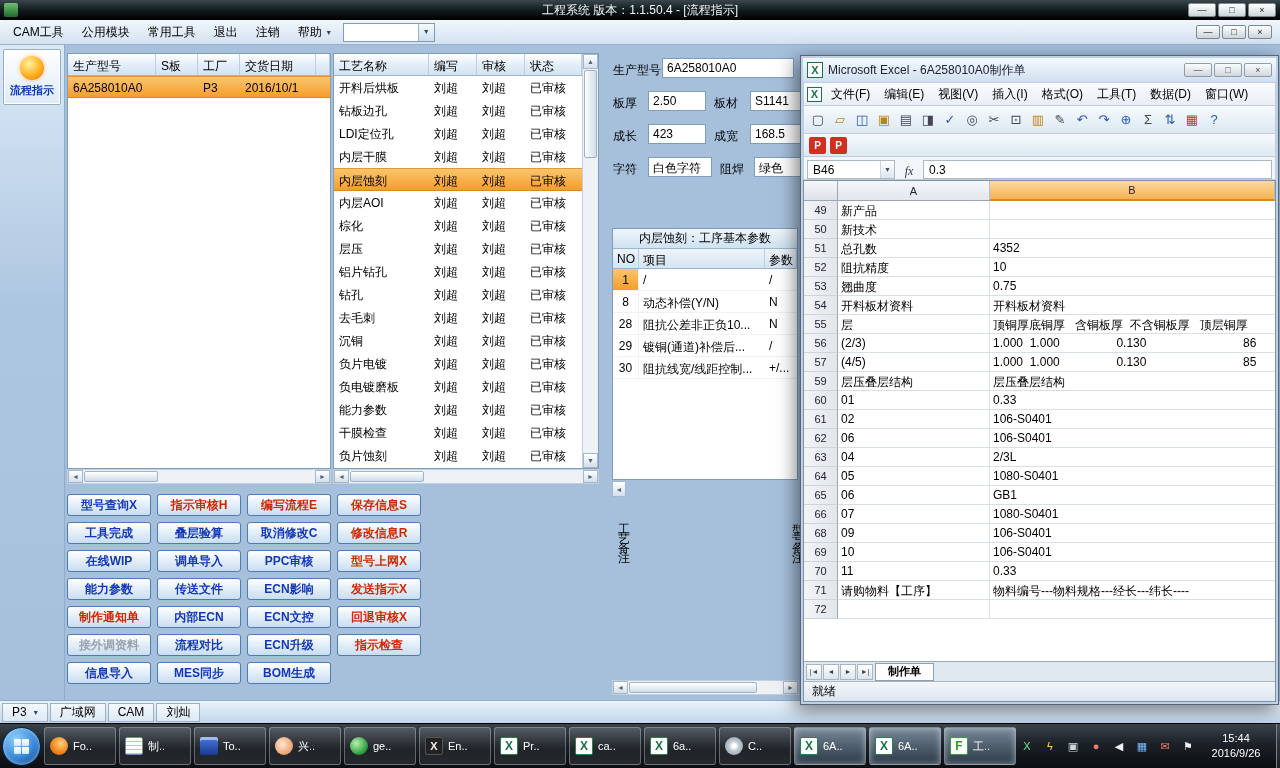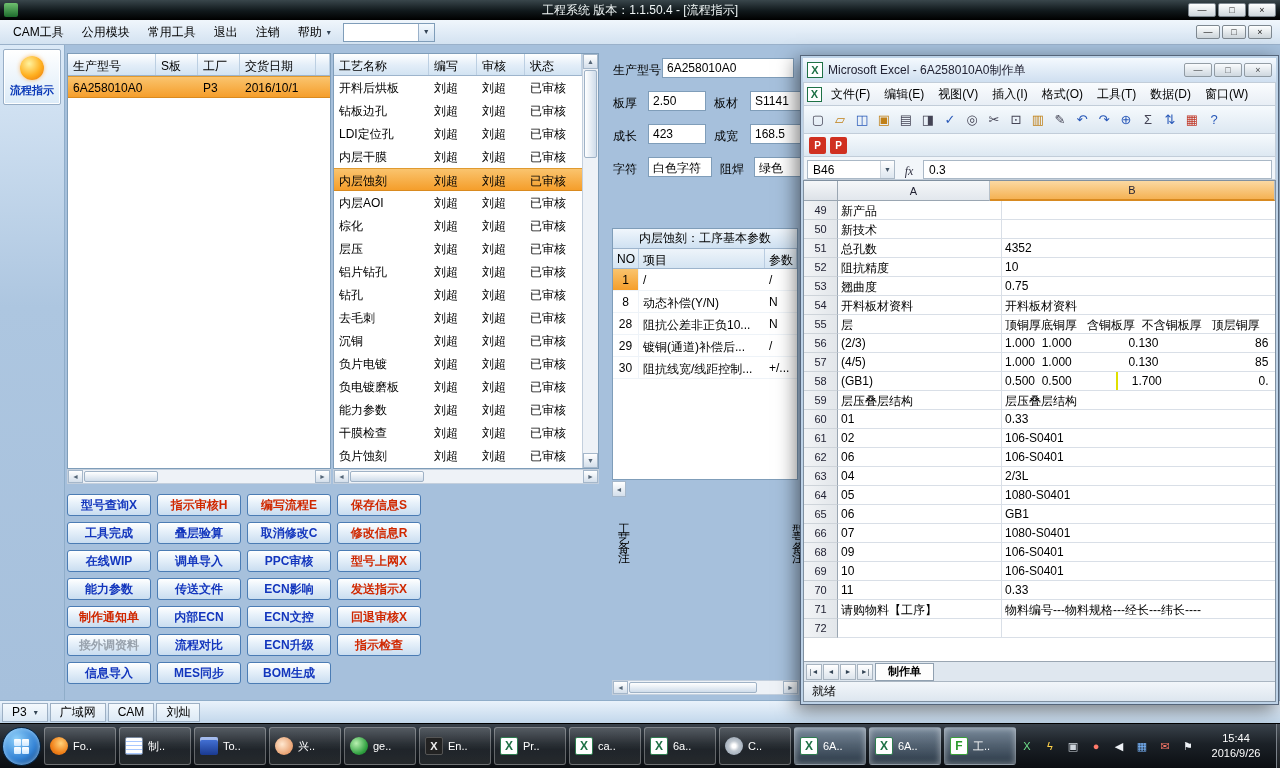--- a/index.html
+++ b/index.html
@@ -114,21 +114,21 @@
 .fml{flex:1;height:19px;background:#fff;border:1px solid #aab8c6;margin-right:3px;display:flex;align-items:center;padding-left:5px}
 .xl-grid{flex:1;display:flex;flex-direction:column;background:#fff;border:1px solid #8090a0;overflow:hidden}
 .xl-cols{display:flex;height:20px;flex:none}
 .xl-corner{width:34px;flex:none;background:linear-gradient(#f5f7f9,#dde2e8);border-right:1px solid #9aa6b2;border-bottom:1px solid #9aa6b2}
 .xl-colh{display:flex;align-items:center;justify-content:center;background:linear-gradient(#f5f7f9,#e2e7ed);border-right:1px solid #b6c0ca;border-bottom:1px solid #9aa6b2;color:#223;font-size:11px}
 .xl-colh.a{width:152px;flex:none}
 .xl-colh.b{flex:1;background:linear-gradient(#fbd9a2,#f5b253);border-bottom:2px solid #d88a20}
 .xl-rows{flex:1;overflow:hidden}
 .xl-row{display:flex;height:19px}
 .xl-rn{width:34px;flex:none;background:linear-gradient(90deg,#f2f4f6,#e2e6ea);border-right:1px solid #9aa6b2;border-bottom:1px solid #ced4da;display:flex;align-items:center;justify-content:center;font-size:11px;color:#223}
-.xl-ca{width:164px;flex:none;border-right:1px solid #d9dfe7;border-bottom:1px solid #d9dfe7;padding:2px 3px;white-space:pre;overflow:hidden}
+.xl-ca{width:152px;flex:none;border-right:1px solid #d9dfe7;border-bottom:1px solid #d9dfe7;padding:2px 3px;white-space:pre;overflow:hidden}
 .xl-cb{flex:1;border-bottom:1px solid #d9dfe7;padding:2px 3px;white-space:pre;overflow:hidden;position:relative}
 .xl-cb.hl::after{content:"";position:absolute;left:-2px;top:-2px;width:114px;height:21px;border:2px solid #e0e000;pointer-events:none}
 .xl-tabs{height:20px;display:flex;align-items:center;background:#dfe7ef;border-top:1px solid #9aa6b2;flex:none;gap:2px;padding-left:2px}
 .tab-nav{width:16px;height:16px;background:linear-gradient(#fff,#dce4ec);border:1px solid #a8b4c0;font-size:7px;display:flex;align-items:center;justify-content:center;color:#345;white-space:nowrap}
 .sheet-tab{height:18px;background:#fdfdfd;border:1px solid #90a0b0;padding:0 12px;display:flex;align-items:center;font-size:11px;font-weight:bold}
 .xl-status{height:20px;background:linear-gradient(#f2f6fa,#dde6ef);border-top:1px solid #aab6c2;display:flex;align-items:center;padding-left:8px;flex:none}
 
 
 #taskbar{position:absolute;left:0;top:723px;width:1280px;height:45px;background:linear-gradient(#3a424b,#1b2127 45%,#0b0e12);border-top:1px solid #000;display:flex;align-items:center;padding:0 2px;gap:3px;z-index:100}
 #start-orb{width:39px;height:39px;border-radius:50%;flex:none;background:radial-gradient(circle at 36% 30%,#8ed0fa,#3584d6 55%,#0b3f7e 90%);border:1px solid #06233f;display:flex;align-items:center;justify-content:center;box-shadow:inset 0 0 5px rgba(200,235,255,.8)}
@@ -584,25 +584,20 @@
             <div class="xl-ca">(2/3)</div>
             <div class="xl-cb">1.000  1.000                 0.130                             86</div>
           </div>
 
           <div class="xl-row">
             <div class="xl-rn">57</div>
             <div class="xl-ca">(4/5)</div>
             <div class="xl-cb">1.000  1.000                 0.130                             85</div>
           </div>
 
-          <div class="xl-row">
-            <div class="xl-rn">58</div>
-            <div class="xl-ca">(GB1)</div>
-            <div class="xl-cb hl">0.500  0.500                  1.700                             0.</div>
-          </div>
 
           <div class="xl-row">
             <div class="xl-rn">59</div>
             <div class="xl-ca">层压叠层结构</div>
             <div class="xl-cb">层压叠层结构</div>
           </div>
 
           <div class="xl-row">
             <div class="xl-rn">60</div>
             <div class="xl-ca">01</div>

